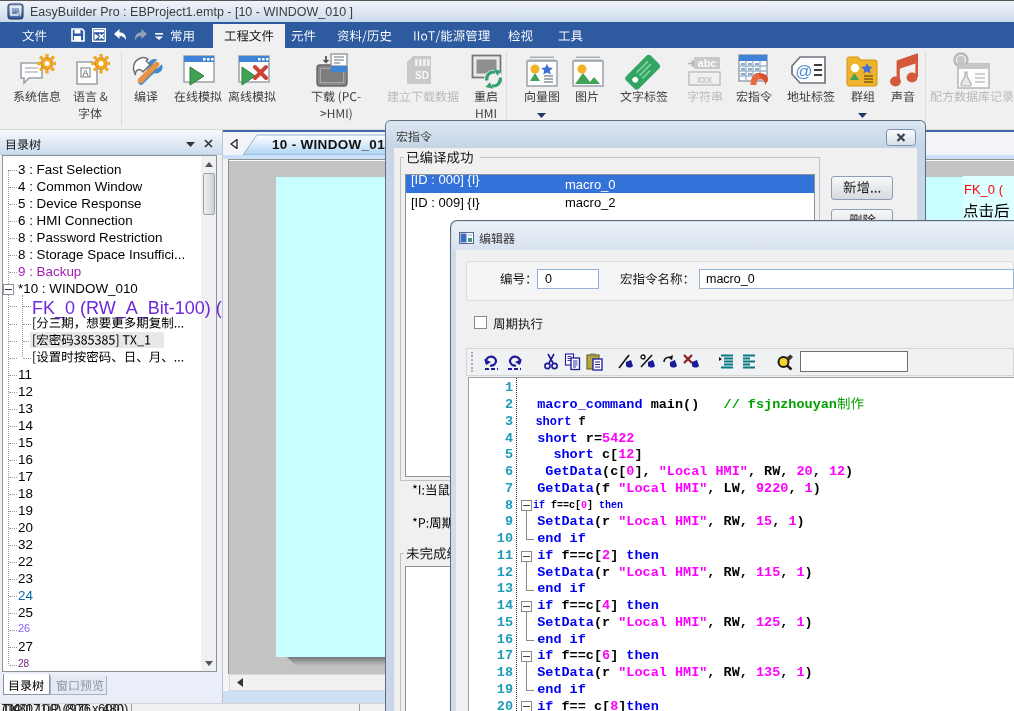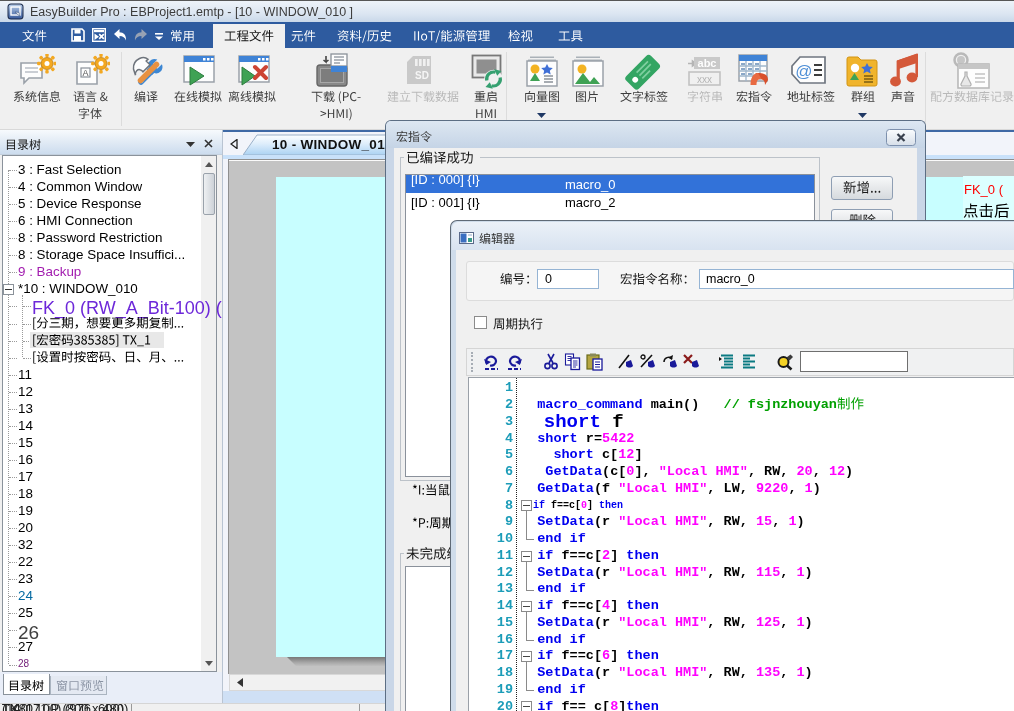--- a/index.html
+++ b/index.html
@@ -367,21 +367,21 @@
 <div class="a" style="left:18px;top:451.9px;font-size:13.4px;color:#000">16</div>
 <div class="a" style="left:18px;top:468.9px;font-size:13.4px;color:#000">17</div>
 <div class="a" style="left:18px;top:485.9px;font-size:13.4px;color:#000">18</div>
 <div class="a" style="left:18px;top:503.0px;font-size:13.4px;color:#000">19</div>
 <div class="a" style="left:18px;top:520.0px;font-size:13.4px;color:#000">20</div>
 <div class="a" style="left:18px;top:537.1px;font-size:13.4px;color:#000">32</div>
 <div class="a" style="left:18px;top:554.2px;font-size:13.4px;color:#000">22</div>
 <div class="a" style="left:18px;top:571.2px;font-size:13.4px;color:#000">23</div>
 <div class="a" style="left:18px;top:588.2px;font-size:13.4px;color:#0369a1">24</div>
 <div class="a" style="left:18px;top:605.3px;font-size:13.4px;color:#000">25</div>
-<div class="a" style="left:18px;top:622.4px;font-size:19px;color:#404040">26</div>
+<div class="a" style="left:18px;top:622.4px;font-size:11px;color:#8b5cf6">26</div>
 <div class="a" style="left:18px;top:639.4px;font-size:13.4px;color:#000">27</div>
 <div class="a" style="left:18px;top:658px;font-size:10px;color:#701a75">28</div>
 <svg style="position:absolute;left:32.0px;top:314.5px;overflow:visible" width="154" height="17">
     <path transform="translate(0,12.5)" d="M1.3 2.1H3.8V1.5H2.2V-9.2H3.8V-9.9H1.3Z M12.6 -10.3 11.8 -9.9C12.7 -8.1 14.2 -6 15.5 -4.9C15.7 -5.2 16 -5.5 16.2 -5.7C14.9 -6.7 13.4 -8.6 12.6 -10.3ZM8.3 -10.2C7.6 -8.3 6.3 -6.6 4.8 -5.5C5 -5.4 5.4 -5 5.6 -4.8C5.9 -5.1 6.2 -5.4 6.6 -5.7V-4.9H9C8.7 -2.7 8 -0.7 5 0.2C5.3 0.4 5.5 0.8 5.6 1C8.8 -0.1 9.6 -2.4 10 -4.9H13.4C13.2 -1.7 13 -0.5 12.7 -0.2C12.6 -0.1 12.4 -0 12.2 -0C11.9 -0 11.1 -0 10.3 -0.1C10.5 0.2 10.6 0.6 10.6 0.8C11.4 0.9 12.2 0.9 12.6 0.9C13 0.8 13.3 0.7 13.6 0.4C14 -0.1 14.2 -1.5 14.4 -5.3C14.4 -5.5 14.4 -5.8 14.4 -5.8H6.6C7.7 -6.9 8.6 -8.4 9.3 -10Z M18.3 -9.3V-8.3H27.7V-9.3ZM19.1 -5.2V-4.3H26.7V-5.2ZM17.5 -0.9V0.1H28.4V-0.9Z M31.5 -1.8C31.1 -1 30.4 -0.1 29.7 0.5C29.9 0.6 30.3 0.9 30.5 1C31.2 0.4 31.9 -0.6 32.3 -1.5ZM33.2 -1.4C33.7 -0.8 34.3 0 34.5 0.5L35.3 0.1C35 -0.4 34.5 -1.2 34 -1.8ZM39.9 -9V-7H37.4V-9ZM36.5 -9.9V-5.3C36.5 -3.5 36.4 -1.2 35.3 0.5C35.5 0.6 35.9 0.9 36.1 1.1C36.8 -0.1 37.2 -1.7 37.3 -3.2H39.9V-0.2C39.9 -0 39.8 0 39.7 0.1C39.5 0.1 38.8 0.1 38.2 0C38.3 0.3 38.4 0.7 38.5 1C39.4 1 40 0.9 40.3 0.8C40.7 0.6 40.8 0.3 40.8 -0.2V-9.9ZM39.9 -6.2V-4.1H37.3C37.4 -4.5 37.4 -5 37.4 -5.3V-6.2ZM34.1 -10.4V-8.8H31.8V-10.4H30.9V-8.8H29.9V-8H30.9V-2.9H29.7V-2.1H35.9V-2.9H34.9V-8H35.9V-8.8H34.9V-10.4ZM31.8 -8H34.1V-6.9H31.8ZM31.8 -6.1H34.1V-4.9H31.8ZM31.8 -4.2H34.1V-2.9H31.8Z M43.7 1.3C45 0.9 45.9 -0.2 45.9 -1.5C45.9 -2.4 45.5 -2.9 44.8 -2.9C44.3 -2.9 43.8 -2.6 43.8 -2C43.8 -1.5 44.3 -1.2 44.8 -1.2L45 -1.2C44.9 -0.3 44.4 0.3 43.4 0.7Z M57.8 -2.5V-0.5C57.8 0.5 58.1 0.7 59.5 0.7C59.8 0.7 61.8 0.7 62.1 0.7C63.2 0.7 63.5 0.4 63.6 -1.2C63.4 -1.3 63 -1.4 62.8 -1.6C62.7 -0.3 62.6 -0.1 62 -0.1C61.6 -0.1 59.9 -0.1 59.5 -0.1C58.8 -0.1 58.7 -0.2 58.7 -0.5V-2.5ZM59.4 -2.9C60 -2.4 60.7 -1.6 61.1 -1.1L61.8 -1.6C61.4 -2.1 60.6 -2.9 60.1 -3.4ZM63.8 -2.5C64.3 -1.7 65 -0.6 65.3 0.1L66.1 -0.4C65.8 -1 65.2 -2.1 64.6 -2.9ZM56 -2.7C55.8 -1.8 55.3 -0.7 54.8 -0.1L55.6 0.4C56.1 -0.4 56.6 -1.5 56.8 -2.3ZM61.5 -7.2H64.6V-6H61.5ZM61.5 -5.3H64.6V-4.1H61.5ZM61.5 -9.1H64.6V-7.9H61.5ZM60.6 -9.8V-3.3H65.5V-9.8ZM57.2 -10.5V-8.6H54.9V-7.8H57C56.5 -6.5 55.6 -5.2 54.6 -4.6C54.8 -4.4 55.1 -4.1 55.2 -3.9C55.9 -4.5 56.6 -5.5 57.2 -6.5V-3.2H58.1V-6.2C58.6 -5.8 59.4 -5.2 59.7 -4.8L60.2 -5.6C59.9 -5.9 58.6 -6.8 58.1 -7.1V-7.8H60.1V-8.6H58.1V-10.5Z M75.1 -2.9C74.7 -2.2 74.1 -1.6 73.4 -1.2C72.5 -1.4 71.5 -1.6 70.6 -1.8C70.9 -2.1 71.2 -2.5 71.4 -2.9ZM68.2 -8.1V-4.8H71.5C71.4 -4.5 71.2 -4.1 70.9 -3.7H67.4V-2.9H70.4C69.9 -2.3 69.5 -1.7 69 -1.3C70.1 -1.1 71.1 -0.9 72.1 -0.6C70.9 -0.2 69.4 0.1 67.5 0.2C67.6 0.4 67.8 0.7 67.8 1C70.2 0.8 72.1 0.4 73.5 -0.3C75.1 0.2 76.4 0.6 77.5 1L78.3 0.3C77.3 -0.1 76 -0.5 74.5 -0.9C75.2 -1.4 75.8 -2.1 76.2 -2.9H78.6V-3.7H72C72.2 -4 72.4 -4.4 72.5 -4.7L72 -4.8H77.8V-8.1H74.8V-9.1H78.3V-10H67.6V-9.1H71V-8.1ZM71.9 -9.1H73.9V-8.1H71.9ZM69.1 -7.3H71V-5.6H69.1ZM71.9 -7.3H73.9V-5.6H71.9ZM74.8 -7.3H76.9V-5.6H74.8Z M82.4 -3 81.6 -2.7C82 -1.9 82.5 -1.4 83.1 -0.9C82.4 -0.5 81.3 -0.1 79.8 0.2C80 0.4 80.3 0.8 80.4 1C82 0.7 83.2 0.2 84 -0.4C85.7 0.6 88 0.9 90.9 1C91 0.7 91.2 0.2 91.3 0C88.5 -0 86.4 -0.2 84.8 -1C85.4 -1.6 85.8 -2.3 85.9 -3.1H90.1V-7.9H86V-9H90.9V-9.8H80V-9H85.1V-7.9H81.2V-3.1H84.9C84.8 -2.5 84.5 -1.9 83.9 -1.4C83.3 -1.8 82.8 -2.3 82.4 -3ZM82.1 -5.1H85.1V-4.6C85.1 -4.4 85.1 -4.1 85 -3.9H82.1ZM86 -3.9C86 -4.1 86 -4.4 86 -4.6V-5.1H89.2V-3.9ZM82.1 -7.1H85.1V-5.9H82.1ZM86 -7.1H89.2V-5.9H86Z M97.4 -10.5C96.6 -9.5 95.1 -8.3 93.1 -7.4C93.3 -7.3 93.6 -7 93.8 -6.8C94.9 -7.3 95.9 -7.9 96.7 -8.6H100.2C99.6 -7.8 98.7 -7.1 97.7 -6.6C97.3 -6.9 96.7 -7.4 96.1 -7.7L95.4 -7.2C95.9 -6.9 96.5 -6.5 96.9 -6.1C95.6 -5.5 94.1 -5 92.7 -4.8C92.9 -4.6 93.1 -4.2 93.1 -3.9C96.4 -4.6 100.1 -6.3 101.7 -9.1L101.1 -9.5L100.9 -9.4H97.6C97.9 -9.7 98.2 -10 98.5 -10.3ZM99.5 -6.2C98.6 -4.9 96.8 -3.5 94.2 -2.6C94.4 -2.5 94.7 -2.1 94.8 -1.9C96.4 -2.5 97.7 -3.3 98.7 -4.2H102.1C101.5 -3.2 100.6 -2.4 99.5 -1.8C99.1 -2.2 98.5 -2.7 98 -3L97.2 -2.6C97.7 -2.2 98.2 -1.7 98.7 -1.3C96.9 -0.5 94.8 -0.1 92.7 0.1C92.8 0.4 93 0.8 93 1C97.5 0.5 101.8 -1 103.5 -4.7L102.9 -5.1L102.7 -5H99.7C100 -5.3 100.2 -5.6 100.5 -5.9Z M106.4 -1.8C106.1 -1 105.4 -0.1 104.7 0.5C104.9 0.6 105.3 0.9 105.5 1C106.2 0.4 106.9 -0.6 107.3 -1.5ZM108.2 -1.4C108.7 -0.8 109.3 0 109.5 0.5L110.3 0.1C110 -0.4 109.5 -1.2 109 -1.8ZM114.9 -9V-7H112.3V-9ZM111.5 -9.9V-5.3C111.5 -3.5 111.4 -1.2 110.3 0.5C110.5 0.6 110.9 0.9 111.1 1.1C111.8 -0.1 112.1 -1.7 112.3 -3.2H114.9V-0.2C114.9 -0 114.8 0 114.7 0.1C114.5 0.1 113.8 0.1 113.2 0C113.3 0.3 113.4 0.7 113.5 1C114.4 1 115 0.9 115.3 0.8C115.7 0.6 115.8 0.3 115.8 -0.2V-9.9ZM114.9 -6.2V-4.1H112.3C112.3 -4.5 112.3 -5 112.3 -5.3V-6.2ZM109.1 -10.4V-8.8H106.8V-10.4H105.9V-8.8H104.9V-8H105.9V-2.9H104.7V-2.1H110.9V-2.9H109.9V-8H110.9V-8.8H109.9V-10.4ZM106.8 -8H109.1V-6.9H106.8ZM106.8 -6.1H109.1V-4.9H106.8ZM106.8 -4.2H109.1V-2.9H106.8Z M120.3 -5.5H126.1V-4.7H120.3ZM120.3 -7H126.1V-6.2H120.3ZM119.4 -7.7V-4H120.8C120.1 -3 119 -2.2 117.9 -1.6C118.1 -1.4 118.4 -1.1 118.6 -1C119.1 -1.3 119.6 -1.7 120.1 -2.1C120.6 -1.5 121.2 -1.1 122 -0.7C120.5 -0.2 118.8 0 117.1 0.2C117.3 0.4 117.4 0.8 117.5 1C119.4 0.8 121.4 0.5 123.1 -0.2C124.6 0.4 126.3 0.8 128.2 0.9C128.3 0.7 128.6 0.3 128.8 0.1C127.1 -0 125.5 -0.3 124.2 -0.7C125.3 -1.2 126.3 -1.9 126.9 -2.9L126.4 -3.2L126.2 -3.2H121.2C121.4 -3.4 121.6 -3.7 121.8 -4L121.7 -4H127.1V-7.7ZM120.1 -10.5C119.5 -9.3 118.4 -8.1 117.3 -7.4C117.5 -7.2 117.8 -6.8 117.9 -6.6C118.6 -7.1 119.2 -7.8 119.8 -8.5H128V-9.3H120.4C120.6 -9.6 120.8 -9.9 120.9 -10.2ZM125.5 -2.5C124.8 -1.9 124 -1.4 123 -1C122.1 -1.4 121.3 -1.9 120.7 -2.5Z M137.7 -9.3V-2.4H138.6V-9.3ZM139.9 -10.4V-0.3C139.9 -0.1 139.8 -0 139.7 -0C139.4 -0 138.7 -0 138 -0C138.1 0.2 138.2 0.7 138.3 1C139.2 1 139.9 0.9 140.3 0.8C140.7 0.6 140.8 0.3 140.8 -0.3V-10.4ZM131 -10.2C130.7 -9 130.3 -7.7 129.7 -6.9C130 -6.8 130.4 -6.7 130.6 -6.6C130.8 -6.9 131 -7.4 131.2 -7.8H132.8V-6.5H129.8V-5.7H132.8V-4.4H130.4V-0H131.2V-3.5H132.8V1H133.7V-3.5H135.5V-1C135.5 -0.8 135.4 -0.8 135.3 -0.8C135.2 -0.8 134.8 -0.8 134.2 -0.8C134.3 -0.6 134.4 -0.2 134.5 0C135.2 0 135.7 0 135.9 -0.1C136.3 -0.3 136.3 -0.5 136.3 -1V-4.4H133.7V-5.7H136.8V-6.5H133.7V-7.8H136.3V-8.7H133.7V-10.5H132.8V-8.7H131.5C131.7 -9.1 131.8 -9.6 131.9 -10Z M143.5 0.2C143.9 0.2 144.3 -0.2 144.3 -0.7C144.3 -1.2 143.9 -1.6 143.5 -1.6C143 -1.6 142.6 -1.2 142.6 -0.7C142.6 -0.2 143 0.2 143.5 0.2Z M146.9 0.2C147.4 0.2 147.8 -0.2 147.8 -0.7C147.8 -1.2 147.4 -1.6 146.9 -1.6C146.5 -1.6 146.1 -1.2 146.1 -0.7C146.1 -0.2 146.5 0.2 146.9 0.2Z M150.4 0.2C150.9 0.2 151.2 -0.2 151.2 -0.7C151.2 -1.2 150.9 -1.6 150.4 -1.6C149.9 -1.6 149.6 -1.2 149.6 -0.7C149.6 -0.2 149.9 0.2 150.4 0.2Z" fill="#000"></path>
   </svg>
 <svg style="position:absolute;left:32.0px;top:331.5px;overflow:visible" width="120" height="17">
     <path transform="translate(0,12.5)" d="M1.3 2.1H3.8V1.5H2.2V-9.2H3.8V-9.9H1.3Z M9.2 -7.9C9.1 -7.2 8.9 -6.6 8.6 -6.1H5V-5.2H8.2C7.4 -3.2 6.2 -1.5 4.7 -0.4C5 -0.2 5.4 0.2 5.5 0.3C7.1 -1 8.4 -2.9 9.3 -5.2H16V-6.1H9.7C9.9 -6.6 10 -7.1 10.2 -7.7ZM8.1 0.8C8.5 0.6 9.1 0.5 14.2 0.1C14.5 0.4 14.7 0.7 14.9 1L15.7 0.5C15.2 -0.4 14 -1.9 13.1 -2.9L12.4 -2.5C12.8 -2 13.3 -1.3 13.7 -0.7L9.3 -0.3C10.2 -1.4 11.1 -2.8 11.9 -4.2L10.9 -4.6C10.2 -3 9 -1.4 8.7 -0.9C8.3 -0.5 8.1 -0.2 7.8 -0.2C7.9 0.1 8.1 0.6 8.1 0.8ZM9.7 -10.3C9.9 -10 10.1 -9.5 10.3 -9.1H5.2V-6.8H6.1V-8.3H14.9V-6.8H15.8V-9.1H11.3L11.4 -9.2C11.2 -9.6 10.9 -10.2 10.7 -10.6Z M19 -6.9C18.7 -6.2 18.1 -5.2 17.3 -4.7L18.1 -4.2C18.8 -4.8 19.4 -5.8 19.8 -6.6ZM21.1 -7.9C21.9 -7.5 22.8 -6.9 23.3 -6.5L23.8 -7.1C23.3 -7.5 22.4 -8.1 21.6 -8.4ZM25.8 -6.4C26.6 -5.7 27.6 -4.7 28 -4L28.7 -4.6C28.2 -5.2 27.3 -6.2 26.5 -6.9ZM25.3 -8C24.4 -6.8 23 -5.8 21.4 -5.1V-7.1H20.5V-4.7V-4.7C19.5 -4.2 18.3 -3.9 17.2 -3.6C17.4 -3.4 17.7 -3 17.8 -2.8C18.8 -3.1 19.8 -3.4 20.7 -3.9C21 -3.6 21.4 -3.5 22.2 -3.5C22.5 -3.5 24.5 -3.5 24.8 -3.5C25.9 -3.5 26.2 -3.9 26.3 -5.4C26.1 -5.4 25.7 -5.6 25.5 -5.7C25.5 -4.5 25.4 -4.3 24.8 -4.3C24.3 -4.3 22.6 -4.3 22.2 -4.3L21.8 -4.3C23.5 -5.2 25 -6.2 26.1 -7.6ZM18.7 -2.5V0.4H26.4V1H27.3V-2.6H26.4V-0.5H23.4V-3.1H22.5V-0.5H19.7V-2.5ZM22.2 -10.5C22.4 -10.2 22.5 -9.8 22.6 -9.4H17.7V-7H18.6V-8.6H27.3V-7H28.3V-9.4H23.5C23.5 -9.8 23.3 -10.2 23.1 -10.6Z M34.4 -2.6V-1.7H39.1V-2.6ZM35.4 -8.1C35.3 -6.9 35.1 -5.2 35 -4.2H35.2L40 -4.2C39.8 -1.5 39.5 -0.4 39.2 -0C39.1 0.1 38.9 0.1 38.7 0.1C38.5 0.1 37.9 0.1 37.3 0.1C37.5 0.3 37.6 0.7 37.6 0.9C38.2 1 38.8 1 39.1 0.9C39.5 0.9 39.7 0.8 39.9 0.5C40.4 0.1 40.7 -1.2 41 -4.6C41 -4.7 41 -5 41 -5H39.4C39.6 -6.6 39.8 -8.4 39.9 -9.7L39.3 -9.8L39.1 -9.8H34.8V-8.9H39C38.9 -7.8 38.7 -6.3 38.5 -5H35.9C36.1 -5.9 36.2 -7.1 36.2 -8.1ZM29.9 -9.8V-9H31.4C31 -7.1 30.5 -5.3 29.6 -4.1C29.7 -3.9 30 -3.3 30 -3.1C30.2 -3.4 30.5 -3.7 30.7 -4.1V0.4H31.5V-0.6H33.8V-6H31.5C31.8 -6.9 32.1 -7.9 32.3 -9H34.2V-9.8ZM31.5 -5.1H33V-1.4H31.5Z M45 0.2C46.7 0.2 48 -0.8 48 -2.5C48 -3.7 47.1 -4.5 46 -4.8V-4.8C47 -5.2 47.7 -5.9 47.7 -7C47.7 -8.5 46.5 -9.3 45 -9.3C43.9 -9.3 43.1 -8.9 42.4 -8.2L43 -7.5C43.6 -8 44.2 -8.4 44.9 -8.4C45.9 -8.4 46.5 -7.8 46.5 -7C46.5 -6 45.9 -5.2 44 -5.2V-4.3C46.1 -4.3 46.8 -3.6 46.8 -2.5C46.8 -1.4 46 -0.8 44.9 -0.8C43.9 -0.8 43.2 -1.3 42.7 -1.8L42.1 -1.1C42.7 -0.4 43.6 0.2 45 0.2Z M52.2 0.2C53.9 0.2 55 -0.9 55 -2.2C55 -3.5 54.3 -4.2 53.5 -4.6V-4.7C54 -5.1 54.7 -5.9 54.7 -6.9C54.7 -8.3 53.8 -9.3 52.2 -9.3C50.8 -9.3 49.7 -8.4 49.7 -7C49.7 -6 50.2 -5.3 50.9 -4.9V-4.8C50.1 -4.4 49.2 -3.5 49.2 -2.3C49.2 -0.9 50.5 0.2 52.2 0.2ZM52.8 -5C51.7 -5.4 50.7 -5.9 50.7 -7C50.7 -7.9 51.3 -8.5 52.2 -8.5C53.1 -8.5 53.7 -7.7 53.7 -6.8C53.7 -6.2 53.4 -5.5 52.8 -5ZM52.2 -0.7C51.1 -0.7 50.2 -1.4 50.2 -2.4C50.2 -3.2 50.8 -4 51.5 -4.5C52.8 -3.9 53.9 -3.5 53.9 -2.2C53.9 -1.3 53.2 -0.7 52.2 -0.7Z M58.9 0.2C60.4 0.2 61.9 -1 61.9 -3C61.9 -5 60.6 -5.9 59.1 -5.9C58.6 -5.9 58.1 -5.8 57.7 -5.5L58 -8.2H61.4V-9.2H57L56.7 -4.9L57.3 -4.5C57.8 -4.9 58.2 -5 58.8 -5C60 -5 60.7 -4.3 60.7 -3C60.7 -1.6 59.9 -0.8 58.8 -0.8C57.7 -0.8 57 -1.3 56.5 -1.8L55.9 -1.1C56.6 -0.4 57.4 0.2 58.9 0.2Z M65.8 0.2C67.5 0.2 68.8 -0.8 68.8 -2.5C68.8 -3.7 67.9 -4.5 66.8 -4.8V-4.8C67.8 -5.2 68.5 -5.9 68.5 -7C68.5 -8.5 67.3 -9.3 65.8 -9.3C64.7 -9.3 63.9 -8.9 63.2 -8.2L63.9 -7.5C64.4 -8 65 -8.4 65.8 -8.4C66.7 -8.4 67.3 -7.8 67.3 -7C67.3 -6 66.7 -5.2 64.8 -5.2V-4.3C66.9 -4.3 67.6 -3.6 67.6 -2.5C67.6 -1.4 66.8 -0.8 65.8 -0.8C64.7 -0.8 64 -1.3 63.5 -1.8L62.9 -1.1C63.5 -0.4 64.4 0.2 65.8 0.2Z M73 0.2C74.7 0.2 75.8 -0.9 75.8 -2.2C75.8 -3.5 75.1 -4.2 74.3 -4.6V-4.7C74.8 -5.1 75.5 -5.9 75.5 -6.9C75.5 -8.3 74.6 -9.3 73 -9.3C71.6 -9.3 70.5 -8.4 70.5 -7C70.5 -6 71.1 -5.3 71.7 -4.9V-4.8C70.9 -4.4 70 -3.5 70 -2.3C70 -0.9 71.3 0.2 73 0.2ZM73.6 -5C72.5 -5.4 71.5 -5.9 71.5 -7C71.5 -7.9 72.1 -8.5 73 -8.5C74 -8.5 74.5 -7.7 74.5 -6.8C74.5 -6.2 74.2 -5.5 73.6 -5ZM73 -0.7C71.9 -0.7 71.1 -1.4 71.1 -2.4C71.1 -3.2 71.6 -4 72.3 -4.5C73.6 -3.9 74.8 -3.5 74.8 -2.2C74.8 -1.3 74 -0.7 73 -0.7Z M79.7 0.2C81.2 0.2 82.7 -1 82.7 -3C82.7 -5 81.4 -5.9 79.9 -5.9C79.4 -5.9 79 -5.8 78.5 -5.5L78.8 -8.2H82.2V-9.2H77.8L77.5 -4.9L78.1 -4.5C78.6 -4.9 79 -5 79.6 -5C80.8 -5 81.5 -4.3 81.5 -3C81.5 -1.6 80.7 -0.8 79.6 -0.8C78.5 -0.8 77.8 -1.3 77.3 -1.8L76.8 -1.1C77.4 -0.4 78.2 0.2 79.7 0.2Z M83.8 2.1H86.3V-9.9H83.8V-9.2H85.4V1.5H83.8Z M93.5 0H94.7V-8.2H97.5V-9.2H90.8V-8.2H93.5Z M98.1 0H99.3L100.6 -2.5C100.8 -2.9 101.1 -3.4 101.3 -4H101.4C101.7 -3.4 101.9 -2.9 102.2 -2.5L103.5 0H104.8L102.1 -4.7L104.6 -9.2H103.4L102.2 -6.8C102 -6.4 101.8 -6 101.5 -5.5H101.5C101.2 -6 101 -6.4 100.8 -6.8L99.5 -9.2H98.2L100.7 -4.7Z M105.2 1.8H111.8V1H105.2Z M113.1 0H118.1V-1H116.3V-9.2H115.4C114.9 -8.9 114.3 -8.7 113.5 -8.5V-7.8H115.2V-1H113.1Z" fill="#000"></path>
   </svg>
 <svg style="position:absolute;left:32.0px;top:348.6px;overflow:visible" width="154" height="17">
     <path transform="translate(0,12.5)" d="M1.3 2.1H3.8V1.5H2.2V-9.2H3.8V-9.9H1.3Z M5.8 -9.7C6.4 -9.1 7.3 -8.3 7.6 -7.7L8.3 -8.4C7.9 -8.9 7 -9.7 6.4 -10.3ZM4.8 -6.6V-5.7H6.5V-1.2C6.5 -0.6 6.1 -0.2 5.9 -0.1C6.1 0.1 6.3 0.5 6.4 0.8C6.6 0.5 6.9 0.2 9.2 -1.4C9.1 -1.6 8.9 -1.9 8.8 -2.2L7.4 -1.2V-6.6ZM10.4 -10.1V-8.7C10.4 -7.7 10.1 -6.7 8.4 -6C8.6 -5.8 8.9 -5.4 9.1 -5.2C10.9 -6.1 11.2 -7.5 11.2 -8.6V-9.2H13.5V-7.2C13.5 -6.2 13.6 -5.9 14.5 -5.9C14.7 -5.9 15.3 -5.9 15.5 -5.9C15.7 -5.9 16 -5.9 16.1 -5.9C16.1 -6.1 16.1 -6.5 16 -6.7C15.9 -6.7 15.6 -6.7 15.4 -6.7C15.3 -6.7 14.7 -6.7 14.6 -6.7C14.4 -6.7 14.4 -6.8 14.4 -7.2V-10.1ZM14.3 -4.1C13.8 -3.1 13.2 -2.3 12.3 -1.6C11.5 -2.3 10.8 -3.1 10.4 -4.1ZM9 -5V-4.1H9.7L9.5 -4C10 -2.9 10.7 -1.9 11.6 -1.1C10.7 -0.5 9.6 -0.1 8.5 0.2C8.7 0.4 8.9 0.8 8.9 1C10.2 0.7 11.3 0.2 12.3 -0.5C13.3 0.2 14.4 0.7 15.7 1C15.8 0.8 16.1 0.4 16.3 0.2C15.1 -0.1 14 -0.5 13.1 -1.1C14.1 -2 15 -3.2 15.5 -4.8L14.9 -5L14.8 -5Z M24.9 -9.3H27V-8.2H24.9ZM21.9 -9.3H24V-8.2H21.9ZM19.1 -9.3H21.1V-8.2H19.1ZM19.1 -5.3V-0.1H17.4V0.6H28.5V-0.1H26.8V-5.3H22.9L23.1 -6.1H28.2V-6.8H23.2L23.4 -7.5H27.9V-10H18.2V-7.5H22.4L22.3 -6.8H17.6V-6.1H22.2L22 -5.3ZM20 -0.1V-0.9H25.9V-0.1ZM20 -3.4H25.9V-2.7H20ZM20 -4V-4.7H25.9V-4ZM20 -2.1H25.9V-1.4H20Z M35.2 -5.7C35.8 -4.7 36.7 -3.4 37.1 -2.6L37.9 -3.1C37.5 -3.8 36.6 -5.1 35.9 -6.1ZM33.3 -5V-2.2H31.1V-5ZM33.3 -5.9H31.1V-8.6H33.3ZM30.2 -9.5V-0.3H31.1V-1.3H34.2V-9.5ZM38.8 -10.4V-8H34.7V-7.1H38.8V-0.4C38.8 -0.2 38.7 -0.1 38.4 -0.1C38.2 -0.1 37.2 -0.1 36.2 -0.1C36.4 0.2 36.5 0.6 36.6 0.9C37.9 0.9 38.7 0.9 39.1 0.7C39.6 0.6 39.7 0.3 39.7 -0.4V-7.1H41.2V-8H39.7V-10.4Z M51.4 -4.7C51.2 -3.6 50.8 -2.6 50.2 -1.9C49.5 -2.2 48.8 -2.6 48.2 -2.9C48.5 -3.5 48.8 -4.1 49 -4.7ZM46.9 -2.6C47.8 -2.2 48.6 -1.7 49.5 -1.2C48.7 -0.6 47.6 -0.1 46.2 0.2C46.4 0.4 46.6 0.8 46.7 1C48.2 0.6 49.4 0.1 50.3 -0.8C51.4 -0.1 52.4 0.5 53 1L53.7 0.3C53 -0.2 52 -0.8 51 -1.4C51.7 -2.3 52.1 -3.4 52.4 -4.7H53.7V-5.6H49.4C49.6 -6.2 49.8 -6.8 50 -7.4L49.1 -7.6C48.9 -7 48.6 -6.3 48.4 -5.6H46.2V-4.7H48C47.7 -3.9 47.3 -3.2 46.9 -2.6ZM46.5 -8.9V-6.5H47.4V-8.1H52.6V-6.5H53.5V-8.9H50.6C50.5 -9.4 50.3 -10 50.1 -10.6L49.1 -10.4C49.3 -9.9 49.5 -9.4 49.6 -8.9ZM43.9 -10.5V-8H42.2V-7.1H43.9V-4L42.1 -3.5L42.3 -2.6L43.9 -3.1V-0.1C43.9 0.1 43.9 0.2 43.7 0.2C43.5 0.2 43 0.2 42.5 0.2C42.6 0.4 42.7 0.8 42.7 1C43.6 1 44.1 1 44.4 0.8C44.7 0.7 44.8 0.4 44.8 -0.1V-3.3L46.4 -3.9L46.3 -4.7L44.8 -4.2V-7.1H46.2V-8H44.8V-10.5Z M56.5 -6.9C56.1 -6.2 55.6 -5.2 54.8 -4.7L55.6 -4.2C56.3 -4.8 56.9 -5.8 57.3 -6.6ZM58.6 -7.9C59.4 -7.5 60.3 -6.9 60.8 -6.5L61.3 -7.1C60.8 -7.5 59.9 -8.1 59.1 -8.4ZM63.3 -6.4C64.1 -5.7 65 -4.7 65.5 -4L66.2 -4.6C65.8 -5.2 64.8 -6.2 64 -6.9ZM62.8 -8C61.9 -6.8 60.5 -5.8 58.9 -5.1V-7.1H58V-4.7V-4.7C57 -4.2 55.8 -3.9 54.7 -3.6C54.9 -3.4 55.1 -3 55.3 -2.8C56.3 -3.1 57.3 -3.4 58.2 -3.9C58.5 -3.6 58.9 -3.5 59.7 -3.5C60 -3.5 62 -3.5 62.3 -3.5C63.4 -3.5 63.7 -3.9 63.8 -5.4C63.6 -5.4 63.2 -5.6 63 -5.7C63 -4.5 62.9 -4.3 62.3 -4.3C61.8 -4.3 60.1 -4.3 59.7 -4.3L59.2 -4.3C61 -5.2 62.5 -6.2 63.6 -7.6ZM56.2 -2.5V0.4H63.9V1H64.8V-2.6H63.9V-0.5H60.9V-3.1H60V-0.5H57.2V-2.5ZM59.8 -10.5C59.9 -10.2 60 -9.8 60.1 -9.4H55.2V-7H56.1V-8.6H64.8V-7H65.8V-9.4H61C61 -9.8 60.8 -10.2 60.6 -10.6Z M71.8 -2.6V-1.7H76.6V-2.6ZM72.9 -8.1C72.8 -6.9 72.6 -5.2 72.4 -4.2H72.7L77.5 -4.2C77.3 -1.5 77 -0.4 76.7 -0C76.5 0.1 76.4 0.1 76.2 0.1C76 0.1 75.4 0.1 74.8 0.1C75 0.3 75 0.7 75.1 0.9C75.7 1 76.2 1 76.6 0.9C76.9 0.9 77.2 0.8 77.4 0.5C77.9 0.1 78.2 -1.2 78.4 -4.6C78.5 -4.7 78.5 -5 78.5 -5H76.9C77.1 -6.6 77.3 -8.4 77.4 -9.7L76.8 -9.8L76.6 -9.8H72.3V-8.9H76.4C76.3 -7.8 76.2 -6.3 76 -5H73.4C73.5 -5.9 73.7 -7.1 73.7 -8.1ZM67.4 -9.8V-9H68.9C68.5 -7.1 68 -5.3 67.1 -4.1C67.2 -3.9 67.4 -3.3 67.5 -3.1C67.8 -3.4 68 -3.7 68.2 -4.1V0.4H69V-0.6H71.3V-6H69C69.3 -6.9 69.6 -7.9 69.8 -9H71.6V-9.8ZM69 -5.1H70.5V-1.4H69Z M82.6 0.7 83.5 -0C82.7 -0.9 81.6 -2.1 80.7 -2.8L79.9 -2.1C80.8 -1.4 81.8 -0.3 82.6 0.7Z M94.9 -4.4H101.1V-0.9H94.9ZM94.9 -5.3V-8.7H101.1V-5.3ZM93.9 -9.7V0.9H94.9V0.1H101.1V0.8H102.1V-9.7Z M107.6 0.7 108.5 -0C107.7 -0.9 106.6 -2.1 105.7 -2.8L104.9 -2.1C105.8 -1.4 106.8 -0.3 107.6 0.7Z M119.3 -9.8V-6C119.3 -4 119.1 -1.4 117.1 0.3C117.3 0.5 117.7 0.8 117.8 1C119 -0.1 119.6 -1.5 120 -2.9H126V-0.4C126 -0.1 125.9 -0 125.6 -0C125.3 -0 124.3 0 123.3 -0C123.4 0.2 123.6 0.7 123.7 1C125 1 125.8 0.9 126.3 0.8C126.8 0.6 127 0.3 127 -0.4V-9.8ZM120.3 -8.9H126V-6.8H120.3ZM120.3 -5.9H126V-3.8H120.1C120.2 -4.5 120.3 -5.3 120.3 -5.9Z M132.6 0.7 133.5 -0C132.7 -0.9 131.6 -2.1 130.7 -2.8L129.9 -2.1C130.8 -1.4 131.8 -0.3 132.6 0.7Z M143.5 0.2C143.9 0.2 144.3 -0.2 144.3 -0.7C144.3 -1.2 143.9 -1.6 143.5 -1.6C143 -1.6 142.6 -1.2 142.6 -0.7C142.6 -0.2 143 0.2 143.5 0.2Z M146.9 0.2C147.4 0.2 147.8 -0.2 147.8 -0.7C147.8 -1.2 147.4 -1.6 146.9 -1.6C146.5 -1.6 146.1 -1.2 146.1 -0.7C146.1 -0.2 146.5 0.2 146.9 0.2Z M150.4 0.2C150.9 0.2 151.2 -0.2 151.2 -0.7C151.2 -1.2 150.9 -1.6 150.4 -1.6C149.9 -1.6 149.6 -1.2 149.6 -0.7C149.6 -0.2 149.9 0.2 150.4 0.2Z" fill="#000"></path>
@@ -456,21 +456,21 @@
 <div class="a" style="left:394px;top:148px;width:523px;height:563px;background:#f0f0f0"></div>
 <div class="a" style="left:400px;top:157px;width:420px;height:324px;border:1px solid #bcc2c9"></div>
 <div class="a" style="left:404px;top:148px;width:76px;height:14px;background:#f0f0f0"></div>
 <svg style="position:absolute;left:406.0px;top:148.5px;overflow:visible" width="69" height="19">
     <path transform="translate(0,13.5)" d="M1.3 -10.5V-9.5H10.1V-5.9H3V-8.2H2V-1.4C2 0.3 2.7 0.7 4.8 0.7C5.4 0.7 9.4 0.7 9.9 0.7C12.2 0.7 12.6 -0 12.9 -2.5C12.6 -2.6 12.1 -2.8 11.8 -2.9C11.6 -0.8 11.4 -0.3 9.9 -0.3C9 -0.3 5.5 -0.3 4.8 -0.3C3.3 -0.3 3 -0.5 3 -1.4V-4.9H10.1V-4.3H11.1V-10.5Z M14 -0.7 14.3 0.2C15.4 -0.2 16.8 -0.8 18.2 -1.4L18 -2.2C16.5 -1.6 15 -1.1 14 -0.7ZM14.3 -5.7C14.5 -5.8 14.8 -5.9 16.3 -6.1C15.8 -5.2 15.3 -4.5 15.1 -4.3C14.7 -3.8 14.4 -3.4 14.1 -3.3C14.2 -3.1 14.4 -2.6 14.4 -2.5C14.7 -2.6 15.1 -2.8 18.1 -3.4C18 -3.7 18 -4 18 -4.3L15.8 -3.8C16.7 -5 17.6 -6.6 18.4 -8.1L17.6 -8.5C17.4 -8 17.1 -7.5 16.8 -7L15.3 -6.8C16.1 -8 16.8 -9.5 17.4 -11L16.4 -11.3C15.9 -9.7 15 -7.9 14.7 -7.5C14.5 -7 14.2 -6.7 14 -6.6C14.1 -6.4 14.3 -5.9 14.3 -5.7ZM21.9 -4.7V-2.7H20.8V-4.7ZM22.6 -4.7H23.6V-2.7H22.6ZM20 -5.6V1H20.8V-1.9H21.9V0.6H22.6V-1.9H23.6V0.6H24.3V-1.9H25.3V0.1C25.3 0.2 25.2 0.2 25.1 0.2C25 0.2 24.8 0.2 24.5 0.2C24.6 0.4 24.7 0.8 24.7 1C25.2 1 25.5 1 25.8 0.8C26 0.7 26.1 0.5 26.1 0.1V-5.6L25.3 -5.6ZM24.3 -4.7H25.3V-2.7H24.3ZM21.7 -11.2C21.9 -10.8 22.1 -10.3 22.2 -9.9H19.1V-7C19.1 -4.9 19 -1.9 17.7 0.3C17.9 0.4 18.4 0.7 18.5 0.9C19.8 -1.3 20 -4.5 20 -6.7H25.9V-9.9H23.3C23.2 -10.3 22.9 -10.9 22.6 -11.4ZM20 -9H25V-7.6H20Z M28.4 -10.5C28.9 -9.8 29.6 -8.8 29.9 -8.2L30.8 -8.8C30.4 -9.4 29.7 -10.3 29.1 -11ZM35.2 -5.6V-4.4H32.6V-3.5H35.2V-2H31.8V-1.6L31.6 -2.2L30.5 -1.4V-7.1H27.6V-6.1H29.5V-1.3C29.5 -0.6 29.1 -0.2 28.9 0C29 0.2 29.3 0.5 29.4 0.8C29.6 0.5 29.9 0.2 31.8 -1.2V-1.1H35.2V1.1H36.2V-1.1H39.8V-2H36.2V-3.5H38.9V-4.4H36.2V-5.6ZM37.8 -9.7C37.3 -9 36.6 -8.3 35.8 -7.8C35.1 -8.3 34.4 -9 34 -9.7ZM32 -10.6V-9.7H33C33.5 -8.8 34.2 -8 35 -7.3C33.9 -6.6 32.6 -6.1 31.3 -5.8C31.5 -5.6 31.8 -5.2 31.9 -5C33.2 -5.3 34.6 -5.9 35.8 -6.7C36.9 -6 38.1 -5.4 39.5 -5.1C39.6 -5.4 39.9 -5.8 40.1 -5.9C38.9 -6.2 37.7 -6.6 36.7 -7.2C37.8 -8.1 38.7 -9.1 39.3 -10.3L38.6 -10.7L38.5 -10.6Z M47.8 -11.3C47.8 -10.6 47.9 -9.8 47.9 -9H42.2V-5.3C42.2 -3.5 42.1 -1.2 41 0.5C41.2 0.6 41.7 1 41.8 1.2C43.1 -0.6 43.3 -3.3 43.3 -5.2V-5.3H45.8C45.7 -3 45.6 -2.1 45.5 -1.9C45.3 -1.8 45.2 -1.8 45 -1.8C44.8 -1.8 44.2 -1.8 43.6 -1.9C43.8 -1.6 43.9 -1.2 43.9 -0.9C44.5 -0.9 45.2 -0.9 45.5 -0.9C45.9 -0.9 46.1 -1 46.3 -1.3C46.6 -1.7 46.7 -2.8 46.7 -5.8C46.7 -6 46.8 -6.3 46.8 -6.3H43.3V-8.1H48C48.1 -5.9 48.5 -3.9 49 -2.3C48.1 -1.3 47 -0.5 45.8 0.2C46.1 0.4 46.4 0.8 46.6 1C47.6 0.4 48.6 -0.4 49.4 -1.2C50 0.1 50.8 1 51.9 1C52.9 1 53.3 0.3 53.4 -2C53.2 -2.1 52.8 -2.3 52.6 -2.6C52.5 -0.8 52.3 -0.1 51.9 -0.1C51.2 -0.1 50.6 -0.8 50.1 -2.1C51.1 -3.4 51.9 -5 52.5 -6.8L51.5 -7C51.1 -5.6 50.5 -4.4 49.8 -3.3C49.4 -4.6 49.2 -6.3 49 -8.1H53.3V-9H49C48.9 -9.8 48.9 -10.5 48.9 -11.3ZM49.6 -10.7C50.4 -10.2 51.5 -9.5 52 -9L52.6 -9.7C52.1 -10.2 51 -10.9 50.2 -11.3Z M54.5 -2.5 54.8 -1.4C56.2 -1.8 58.1 -2.4 60 -2.9L59.9 -3.8L57.7 -3.3V-8.8H59.7V-9.7H54.7V-8.8H56.7V-3C55.9 -2.8 55.1 -2.6 54.5 -2.5ZM62.1 -11.1C62.1 -10.1 62 -9.2 62 -8.2H59.8V-7.3H62C61.8 -4 61 -1.3 58.1 0.3C58.4 0.5 58.7 0.8 58.9 1.1C62 -0.6 62.8 -3.7 63 -7.3H65.7C65.5 -2.5 65.3 -0.6 64.9 -0.2C64.7 -0 64.6 0 64.3 0C64 0 63.2 -0 62.4 -0.1C62.6 0.2 62.7 0.6 62.7 0.9C63.5 1 64.3 1 64.7 0.9C65.2 0.9 65.5 0.8 65.8 0.4C66.3 -0.2 66.5 -2.2 66.7 -7.7C66.7 -7.9 66.7 -8.2 66.7 -8.2H63C63.1 -9.2 63.1 -10.1 63.1 -11.1Z" fill="#1a1a1a"></path>
   </svg>
 <div class="a" style="left:405px;top:174px;width:410px;height:303px;background:#fff;border:1px solid #8a919b"></div>
 <div class="a" style="left:406px;top:175px;width:408px;height:18px;background:#3272d9"></div>
 <div class="a" style="left:411px;top:172px;font-size:13px;color:#fff">[ID : 000] {I}</div>
 <div class="a" style="left:565px;top:177px;font-size:13px;color:#fff">macro_0</div>
-<div class="a" style="left:411px;top:195px;font-size:13px;color:#000">[ID : 001] {I}</div>
+<div class="a" style="left:411px;top:195px;font-size:13px;color:#000">[ID : 009] {I}</div>
 <div class="a" style="left:565px;top:195px;font-size:13px;color:#000">macro_2</div>
 <div class="a" style="left:831px;top:176px;width:62px;height:24px;background:linear-gradient(#f7f8f9,#e8eaec 45%,#d6dade);border:1px solid #8e9eb3;border-radius:3px"></div>
 <svg style="position:absolute;left:842.9px;top:179.0px;overflow:visible" width="40" height="19">
     <path transform="translate(0,13.5)" d="M4.9 -2.9C5.3 -2.2 5.8 -1.3 6 -0.7L6.7 -1.1C6.5 -1.7 6 -2.6 5.5 -3.2ZM1.8 -3.2C1.6 -2.3 1.1 -1.5 0.6 -0.9C0.8 -0.8 1.1 -0.5 1.3 -0.4C1.8 -1 2.3 -2 2.6 -3ZM7.5 -10V-5.4C7.5 -3.6 7.4 -1.3 6.2 0.3C6.4 0.5 6.8 0.8 7 1C8.2 -0.8 8.4 -3.5 8.4 -5.4V-5.8H10.5V1H11.4V-5.8H12.9V-6.8H8.4V-9.4C9.8 -9.6 11.4 -9.9 12.5 -10.4L11.7 -11.1C10.7 -10.7 9 -10.3 7.5 -10ZM2.9 -11.2C3.1 -10.8 3.3 -10.3 3.5 -9.9H0.8V-9.1H6.8V-9.9H4.5C4.4 -10.4 4.1 -10.9 3.8 -11.4ZM5.1 -9C4.9 -8.4 4.6 -7.5 4.4 -6.8H0.6V-6H3.4V-4.6H0.7V-3.7H3.4V-0.2C3.4 -0.1 3.4 -0.1 3.2 -0.1C3.1 -0.1 2.7 -0.1 2.2 -0.1C2.3 0.2 2.5 0.6 2.5 0.8C3.1 0.8 3.6 0.8 3.9 0.6C4.2 0.5 4.3 0.2 4.3 -0.2V-3.7H6.8V-4.6H4.3V-6H7V-6.8H5.3C5.5 -7.4 5.8 -8.1 6 -8.8ZM1.7 -8.8C2 -8.2 2.2 -7.4 2.2 -6.8L3.1 -7.1C3 -7.6 2.8 -8.4 2.5 -9Z M19.8 -8C20.2 -7.4 20.6 -6.6 20.7 -6.1L21.3 -6.4C21.2 -6.9 20.8 -7.7 20.4 -8.3ZM23.9 -8.3C23.7 -7.7 23.2 -6.8 22.8 -6.3L23.4 -6.1C23.7 -6.6 24.2 -7.3 24.6 -8ZM14.1 -1.7 14.4 -0.7C15.5 -1.2 16.8 -1.7 18.2 -2.2L18 -3.2L16.6 -2.6V-7.1H18V-8H16.6V-11.2H15.7V-8H14.2V-7.1H15.7V-2.3ZM19.5 -10.9C19.8 -10.5 20.2 -9.8 20.4 -9.4L21.3 -9.8C21.1 -10.2 20.7 -10.9 20.3 -11.3ZM18.5 -9.4V-4.9H25.7V-9.4H23.9C24.3 -9.9 24.7 -10.4 25 -11L24 -11.4C23.7 -10.8 23.2 -9.9 22.9 -9.4ZM19.4 -8.7H21.7V-5.6H19.4ZM22.5 -8.7H24.9V-5.6H22.5ZM20.2 -1.4H24.2V-0.4H20.2ZM20.2 -2.1V-3.3H24.2V-2.1ZM19.2 -4V1H20.2V0.4H24.2V1H25.1V-4Z M28.9 0.2C29.4 0.2 29.8 -0.2 29.8 -0.8C29.8 -1.3 29.4 -1.7 28.9 -1.7C28.4 -1.7 28 -1.3 28 -0.8C28 -0.2 28.4 0.2 28.9 0.2Z M32.6 0.2C33.1 0.2 33.5 -0.2 33.5 -0.8C33.5 -1.3 33.1 -1.7 32.6 -1.7C32.1 -1.7 31.7 -1.3 31.7 -0.8C31.7 -0.2 32.1 0.2 32.6 0.2Z M36.4 0.2C36.9 0.2 37.3 -0.2 37.3 -0.8C37.3 -1.3 36.9 -1.7 36.4 -1.7C35.9 -1.7 35.5 -1.3 35.5 -0.8C35.5 -0.2 35.9 0.2 36.4 0.2Z" fill="#1a1a1a"></path>
   </svg>
 <div class="a" style="left:831px;top:209px;width:62px;height:24px;background:linear-gradient(#f7f8f9,#e8eaec 45%,#d6dade);border:1px solid #8e9eb3;border-radius:3px"></div>
 <svg style="position:absolute;left:848.5px;top:212.0px;overflow:visible" width="28" height="19">
     <path transform="translate(0,13.5)" d="M9.6 -9.8V-2.2H10.4V-9.8ZM11.5 -11.1V-0.1C11.5 0.1 11.5 0.2 11.3 0.2C11.1 0.2 10.5 0.2 9.9 0.2C10 0.4 10.2 0.8 10.2 1.1C11.1 1.1 11.6 1.1 11.9 0.9C12.3 0.8 12.4 0.5 12.4 -0.1V-11.1ZM0.6 -6.1V-5.1H1.5V-4.5C1.5 -2.8 1.4 -0.8 0.5 0.6C0.7 0.7 1.1 0.9 1.3 1.1C2.2 -0.4 2.3 -2.7 2.3 -4.5V-5.1H3.6V-0.2C3.6 -0 3.5 0 3.4 0C3.2 0 2.8 0.1 2.3 0C2.4 0.3 2.5 0.7 2.6 0.9C3.3 0.9 3.7 0.9 4 0.7C4.3 0.6 4.4 0.3 4.4 -0.1V-5.1H5.4V-5C5.4 -3.3 5.3 -1 4.5 0.6C4.8 0.7 5.1 0.9 5.3 1.1C6.1 -0.6 6.2 -3.2 6.2 -5.1V-5.1H7.5V-0.2C7.5 0 7.4 0 7.3 0.1C7.1 0.1 6.7 0.1 6.2 0C6.3 0.3 6.4 0.7 6.5 0.9C7.2 0.9 7.6 0.9 7.9 0.8C8.2 0.6 8.3 0.3 8.3 -0.1V-5.1H9V-6.1H8.3V-10.9H5.4V-6.1H4.4V-10.9H1.5V-6.1ZM2.3 -10H3.6V-6.1H2.3ZM6.2 -10H7.5V-6.1H6.2Z M19.9 -3C19.4 -2 18.8 -1 18 -0.3C18.3 -0.2 18.7 0.1 18.8 0.3C19.5 -0.5 20.3 -1.6 20.8 -2.7ZM23.8 -2.7C24.5 -1.8 25.4 -0.6 25.7 0.1L26.6 -0.3C26.2 -1.1 25.3 -2.2 24.6 -3.1ZM14.6 -10.8V1H15.5V-9.9H17.2C16.9 -9 16.5 -7.8 16.1 -6.8C17.1 -5.8 17.3 -4.8 17.3 -4.1C17.3 -3.7 17.3 -3.3 17 -3.1C16.9 -3.1 16.8 -3 16.6 -3C16.4 -3 16.1 -3 15.8 -3C15.9 -2.8 16 -2.4 16 -2.1C16.3 -2.1 16.7 -2.1 17 -2.1C17.3 -2.2 17.5 -2.3 17.7 -2.4C18.1 -2.7 18.3 -3.3 18.3 -4C18.2 -4.8 18 -5.8 17 -6.9C17.4 -8 18 -9.3 18.4 -10.4L17.7 -10.8L17.6 -10.8ZM18.5 -4.7V-3.7H22.1V-0.1C22.1 0.1 22 0.1 21.8 0.1C21.6 0.2 20.9 0.2 20.2 0.1C20.3 0.4 20.5 0.8 20.5 1.1C21.5 1.1 22.1 1.1 22.5 0.9C22.9 0.7 23 0.5 23 -0.1V-3.7H26.4V-4.7H23V-6.3H25.1V-7.2H19.8V-6.3H22.1V-4.7ZM22.4 -11.4C21.5 -9.8 19.8 -8.2 18.1 -7.4C18.4 -7.2 18.7 -6.9 18.8 -6.6C20.2 -7.4 21.5 -8.6 22.5 -9.9C23.6 -8.4 24.8 -7.5 26 -6.8C26.1 -7 26.4 -7.4 26.7 -7.6C25.4 -8.2 24.2 -9.2 23 -10.6L23.3 -11.1Z" fill="#1a1a1a"></path>
   </svg>
 <svg style="position:absolute;left:412.0px;top:481.5px;overflow:visible" width="52" height="17">
@@ -570,21 +570,21 @@
 <svg class="a" style="left:776px;top:353px" width="18" height="18" viewBox="0 0 18 18">
     <circle cx="7.5" cy="9" r="5" fill="#f5d327" stroke="#1a1a1a" stroke-width="2"></circle>
     <path d="M11 12.5 L15.5 16.5" stroke="#1a1a1a" stroke-width="2.6"></path>
     <path d="M10.5 4.5 l4 -3 l2.5 2.5 l-3.5 3.5 z" fill="#3a3a3a"></path>
   </svg>
 <div class="a" style="left:800px;top:351px;width:108px;height:21px;background:#fff;border:1px solid #6f6f6f"></div>
 
 <div class="a" style="left:468px;top:377px;width:546px;height:334px;background:#fff;border-top:1px solid #9aa0a8;border-left:1px solid #9aa0a8"></div>
 <div class="a" style="left:516px;top:378px;width:1px;height:333px;border-left:1px dotted #222"></div>
 <div class="a mono" style="left:521.0px;top:397.1px;font-size:13.5px;line-height:16.74px;white-space:pre"><span style="color:">  </span><span style="color:#0000f0">macro_command</span><span style="color:#000"> main()   </span><span style="color:#00a000">// fsjnzhouyan</span></div>
-<div class="a mono" style="left:521.0px;top:413.9px;font-size:19px;line-height:16.74px;white-space:pre"><span style="color:">  </span><span style="color:#0000f0">short</span><span style="color:#000"> f</span></div>
+<div class="a mono" style="left:521.0px;top:413.9px;font-size:12px;line-height:16.74px;white-space:pre"><span style="color:">  </span><span style="color:#0000f0">short</span><span style="color:#000"> f</span></div>
 <div class="a mono" style="left:521.0px;top:430.6px;font-size:13.5px;line-height:16.74px;white-space:pre"><span style="color:">  </span><span style="color:#0000f0">short</span><span style="color:#000"> r=</span><span style="color:#ff00ff">5422</span></div>
 <div class="a mono" style="left:521.0px;top:447.4px;font-size:13.5px;line-height:16.74px;white-space:pre"><span style="color:">    </span><span style="color:#0000f0">short</span><span style="color:#000"> c[</span><span style="color:#ff00ff">12</span><span style="color:#000">]</span></div>
 <div class="a mono" style="left:521.0px;top:464.1px;font-size:13.5px;line-height:16.74px;white-space:pre"><span style="color:">   </span><span style="color:#0000f0">GetData</span><span style="color:#000">(c[</span><span style="color:#ff00ff">0</span><span style="color:#000">], </span><span style="color:#ff00ff">"Local HMI"</span><span style="color:#000">, RW, </span><span style="color:#ff00ff">20</span><span style="color:#000">, </span><span style="color:#ff00ff">12</span><span style="color:#000">)</span></div>
 <div class="a mono" style="left:521.0px;top:480.8px;font-size:13.5px;line-height:16.74px;white-space:pre"><span style="color:">  </span><span style="color:#0000f0">GetData</span><span style="color:#000">(f </span><span style="color:#ff00ff">"Local HMI"</span><span style="color:#000">, LW, </span><span style="color:#ff00ff">9220</span><span style="color:#000">, </span><span style="color:#ff00ff">1</span><span style="color:#000">)</span></div>
 <div class="a mono" style="left:521.0px;top:497.6px;font-size:10px;line-height:16.74px;white-space:pre"><span style="color:">  </span><span style="color:#0000f0">if</span><span style="color:#000"> f==c[</span><span style="color:#ff00ff">0</span><span style="color:#000">] </span><span style="color:#0000f0">then</span></div>
 <div class="a mono" style="left:521.0px;top:514.3px;font-size:13.5px;line-height:16.74px;white-space:pre"><span style="color:">  </span><span style="color:#0000f0">SetData</span><span style="color:#000">(r </span><span style="color:#ff00ff">"Local HMI"</span><span style="color:#000">, RW, </span><span style="color:#ff00ff">15</span><span style="color:#000">, </span><span style="color:#ff00ff">1</span><span style="color:#000">)</span></div>
 <div class="a mono" style="left:521.0px;top:531.1px;font-size:13.5px;line-height:16.74px;white-space:pre"><span style="color:">  </span><span style="color:#0000f0">end if</span></div>
 <div class="a mono" style="left:521.0px;top:547.8px;font-size:13.5px;line-height:16.74px;white-space:pre"><span style="color:">  </span><span style="color:#0000f0">if</span><span style="color:#000"> f==c[</span><span style="color:#ff00ff">2</span><span style="color:#000">] </span><span style="color:#0000f0">then</span></div>
 <div class="a mono" style="left:521.0px;top:564.5px;font-size:13.5px;line-height:16.74px;white-space:pre"><span style="color:">  </span><span style="color:#0000f0">SetData</span><span style="color:#000">(r </span><span style="color:#ff00ff">"Local HMI"</span><span style="color:#000">, RW, </span><span style="color:#ff00ff">115</span><span style="color:#000">, </span><span style="color:#ff00ff">1</span><span style="color:#000">)</span></div>
 <div class="a mono" style="left:521.0px;top:581.3px;font-size:13.5px;line-height:16.74px;white-space:pre"><span style="color:">  </span><span style="color:#0000f0">end if</span></div>

